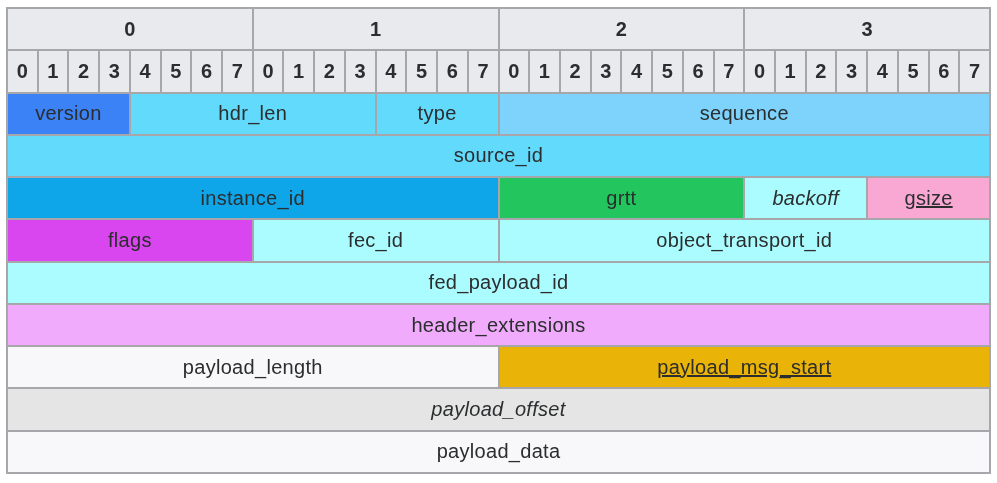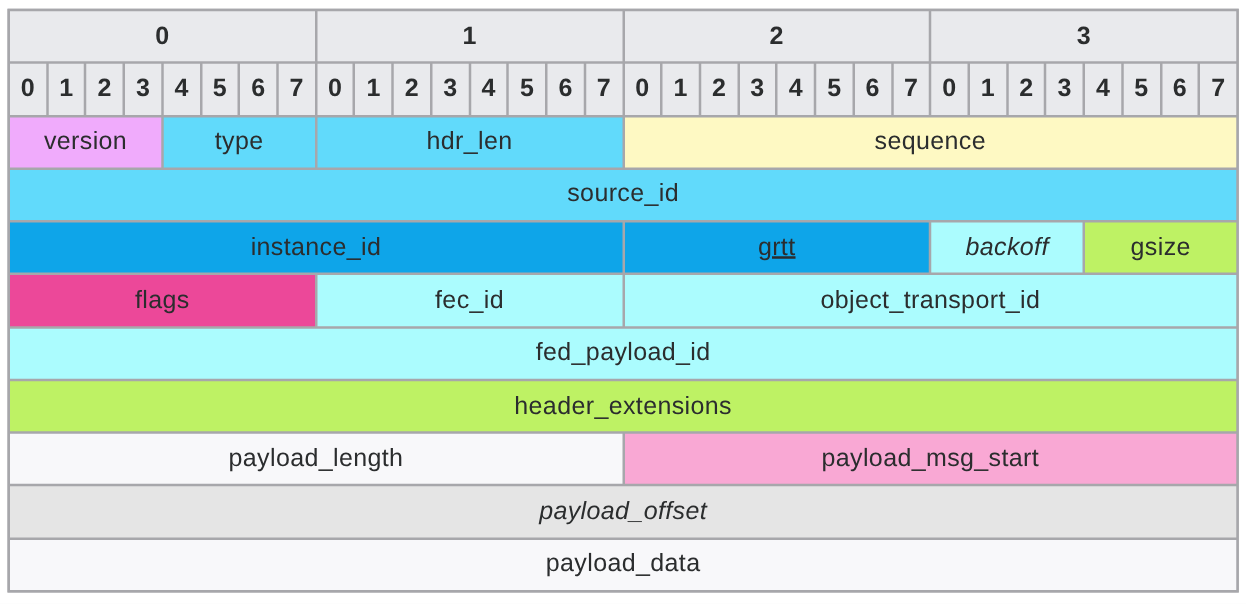--- a/index.html
+++ b/index.html
@@ -78,32 +78,32 @@
       <div class="cell num" style="grid-column: span 1; background: rgb(233, 234, 237);">6</div>
       <div class="cell num" style="grid-column: span 1; background: rgb(233, 234, 237);">7</div>
       <div class="cell num" style="grid-column: span 1; background: rgb(233, 234, 237);">0</div>
       <div class="cell num" style="grid-column: span 1; background: rgb(233, 234, 237);">1</div>
       <div class="cell num" style="grid-column: span 1; background: rgb(233, 234, 237);">2</div>
       <div class="cell num" style="grid-column: span 1; background: rgb(233, 234, 237);">3</div>
       <div class="cell num" style="grid-column: span 1; background: rgb(233, 234, 237);">4</div>
       <div class="cell num" style="grid-column: span 1; background: rgb(233, 234, 237);">5</div>
       <div class="cell num" style="grid-column: span 1; background: rgb(233, 234, 237);">6</div>
       <div class="cell num" style="grid-column: span 1; background: rgb(233, 234, 237);">7</div>
-      <div class="cell" style="grid-column: span 4; background: #f0abfc;">version</div>
+      <div class="cell" style="grid-column: span 4; background: #3b82f6;">version</div>
+      <div class="cell" style="grid-column: span 8; background: rgb(97, 218, 251);">hdr_len</div>
       <div class="cell" style="grid-column: span 4; background: rgb(97, 218, 251);">type</div>
-      <div class="cell" style="grid-column: span 8; background: rgb(97, 218, 251);">hdr_len</div>
-      <div class="cell" style="grid-column: span 16; background: #fef9c3;">sequence</div>
+      <div class="cell" style="grid-column: span 16; background: #7dd3fc;">sequence</div>
       <div class="cell" style="grid-column: span 32; background: rgb(97, 218, 251);">source_id</div>
       <div class="cell" style="grid-column: span 16; background: #0ea5e9;">instance_id</div>
-      <div class="cell" style="grid-column: span 8; background: #0ea5e9; text-decoration: underline;">grtt</div>
+      <div class="cell" style="grid-column: span 8; background: #22c55e;">grtt</div>
       <div class="cell" style="grid-column: span 4; background: rgb(171, 252, 254); font-style: italic;">backoff</div>
-      <div class="cell" style="grid-column: span 4; background: #bef264;">gsize</div>
-      <div class="cell" style="grid-column: span 8; background: #ec4899;">flags</div>
+      <div class="cell" style="grid-column: span 4; background: #f9a8d4; text-decoration: underline;">gsize</div>
+      <div class="cell" style="grid-column: span 8; background: #d946ef;">flags</div>
       <div class="cell" style="grid-column: span 8; background: rgb(171, 252, 254);">fec_id</div>
       <div class="cell" style="grid-column: span 16; background: rgb(171, 252, 254);">object_transport_id</div>
       <div class="cell" style="grid-column: span 32; background: rgb(171, 252, 254); text-align: right;">fed_payload_id</div>
-      <div class="cell" style="grid-column: span 32; background: #bef264;">header_extensions</div>
+      <div class="cell" style="grid-column: span 32; background: #f0abfc;">header_extensions</div>
       <div class="cell" style="grid-column: span 16; background: rgb(248, 248, 250);">payload_length</div>
-      <div class="cell" style="grid-column: span 16; background: #f9a8d4;">payload_msg_start</div>
+      <div class="cell" style="grid-column: span 16; background: #eab308; text-decoration: underline;">payload_msg_start</div>
       <div class="cell" style="grid-column: span 32; background: #e5e5e5; font-style: italic;">payload_offset</div>
       <div class="cell" style="grid-column: span 32; background: rgb(248, 248, 250);">payload_data</div>
     </div>
 </div>
 
 </body></html>

